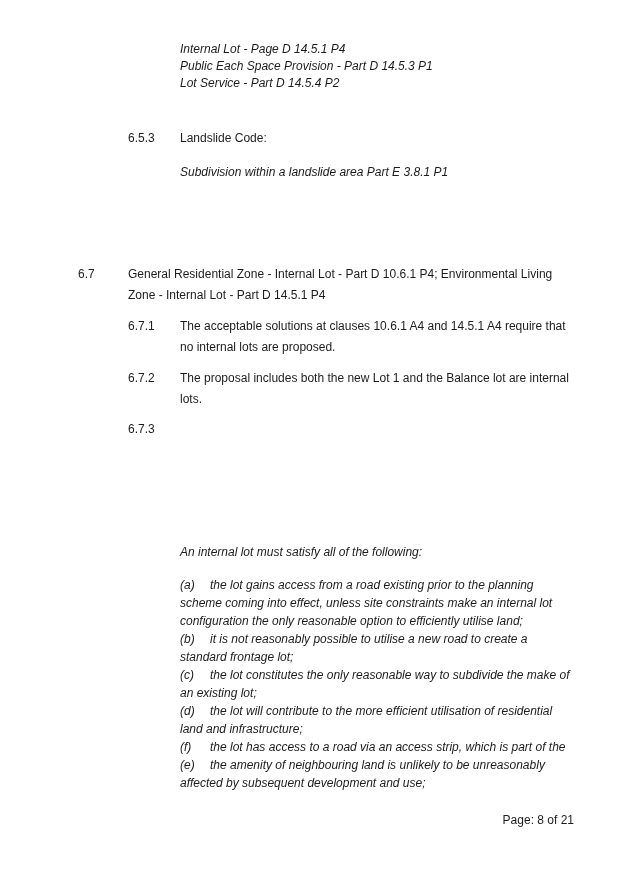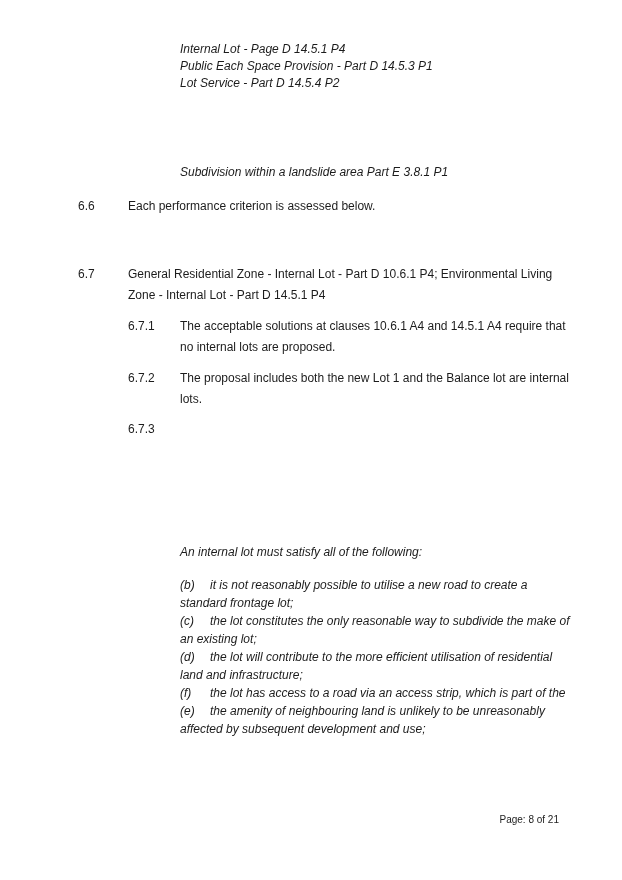--- a/index.html
+++ b/index.html
@@ -34,40 +34,40 @@
   .c672 { top:368px; }
   .c673 { top:419px; }
   .c674 { top:471px; }
 
   
   .criteria { left:180px; top:576px; width:397px; line-height:18px; font-style:italic; }
   .criteria p { margin:0; }
   .criteria .lbl { display:inline-block; width:30px; }
 
   
-  .footer { position:absolute; top:814px; right:63px; font-size:10px; line-height:12px; color:#1c1c1c; }
+  .footer { position:absolute; top:814px; right:48px; font-size:12px; line-height:12px; color:#1c1c1c; }
 </style>
 </head>
 <body>
 
 <div class="page">
 
   <div class="blk ref-list">
     <div>Internal Lot  - Page D 14.5.1 P4</div>
     <div>Public Each Space Provision - Part D 14.5.3 P1</div>
     <div>Lot Service - Part D 14.5.4 P2</div>
   </div>
 
+  <div class="blk clause lv2 c653">
+    <span class="num">6.5.3</span>
+    <div class="txt">Landslide Code:</div>
+  </div>
 
   <div class="blk quote-landslide">Subdivision within a landslide area Part E 3.8.1 P1</div>
 
-  <div class="blk clause lv1 c66">
-    <span class="num">6.6</span>
-    <div class="txt">Each performance criterion is assessed below.</div>
-  </div>
 
   <div class="blk clause lv1 c67">
     <span class="num">6.7</span>
     <div class="txt">General Residential Zone - Internal Lot - Part D 10.6.1 P4; Environmental Living Zone - Internal Lot - Part D 14.5.1 P4</div>
   </div>
 
   <div class="blk clause lv2 c671">
     <span class="num">6.7.1</span>
     <div class="txt">The acceptable solutions at clauses 10.6.1 A4 and 14.5.1 A4 require that no internal lots are proposed.</div>
   </div>
@@ -78,20 +78,21 @@
   </div>
 
   <div class="blk clause lv2 c673">
     <span class="num">6.7.3</span>
   </div>
 
 
   <div class="blk quote-intro">An internal lot must satisfy all of the following:</div>
 
   <div class="blk criteria">
+    <p><span class="lbl">(a)</span><span>the lot gains access from a road existing prior to the planning scheme coming into effect, unless site constraints make an internal lot configuration the only reasonable option to efficiently utilise land;</span></p>
     <p><span class="lbl">(b)</span><span>it is not reasonably possible to utilise a new road to create a standard frontage lot;</span></p>
     <p><span class="lbl">(c)</span><span>the lot constitutes the only reasonable way to subdivide the make of an existing lot;</span></p>
     <p><span class="lbl">(d)</span><span>the lot will contribute to the more efficient utilisation of residential land and infrastructure;</span></p>
     <p><span class="lbl">(f)</span><span>the lot has access to a road via an access strip, which is part of the</span></p>
     <p><span class="lbl">(e)</span><span>the amenity of neighbouring land is unlikely to be unreasonably affected by subsequent development and use;</span></p>
   </div>
 
   <div class="footer">Page: 8 of 21</div>
 
 </div>

